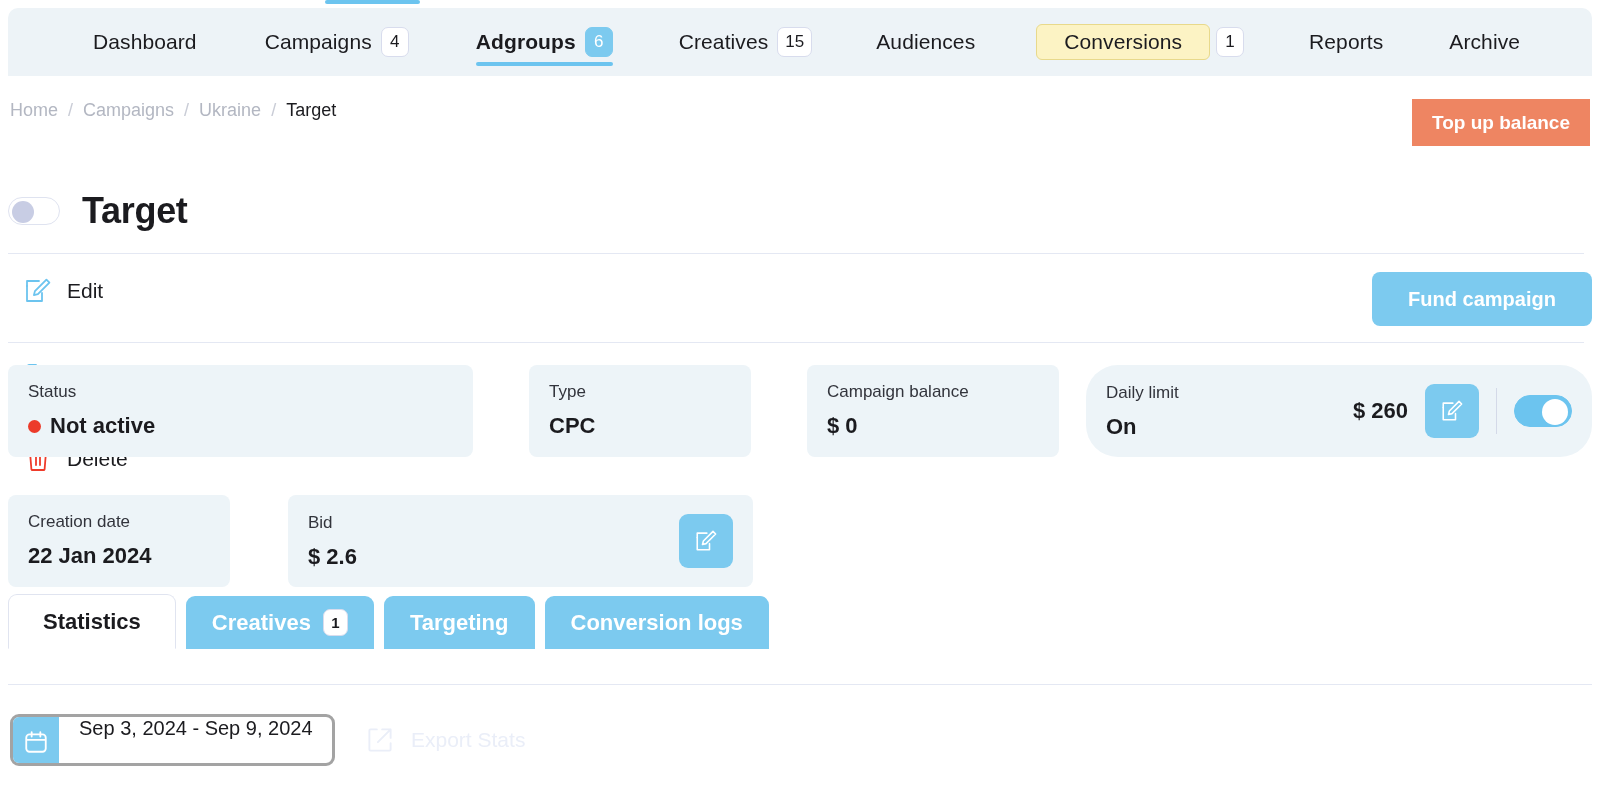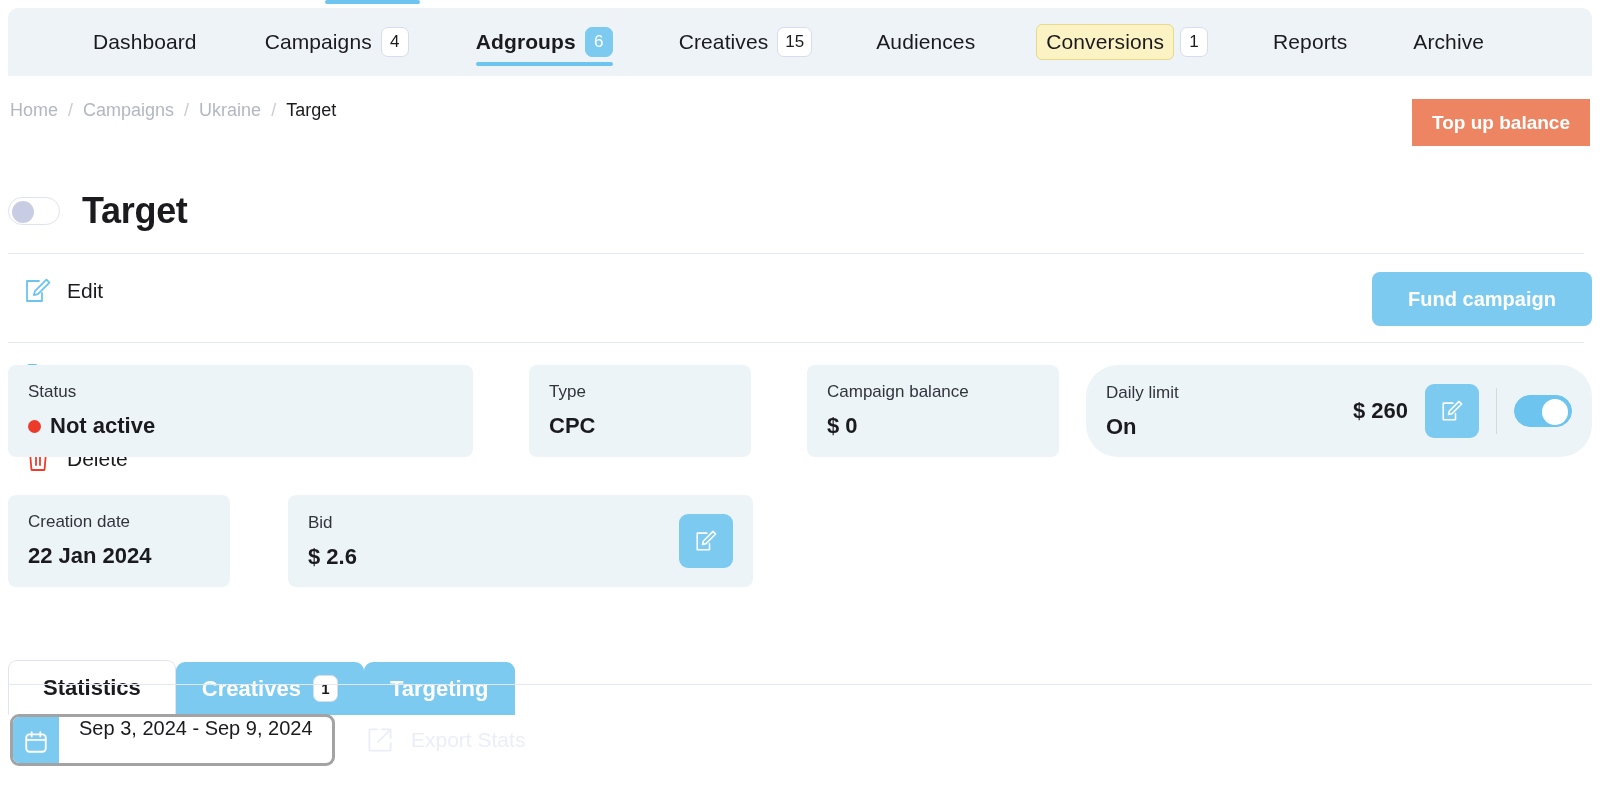--- a/index.html
+++ b/index.html
@@ -38,21 +38,21 @@
   .nav-item.active .nav-label { font-weight: 700; }
   .nav-item.active::after {
     content: ""; position: absolute;
     left: 0; right: 0; bottom: 10px;
     height: 4px; background: #6cc4ef; border-radius: 2px;
   }
   .nav-label.highlight {
     background: #fcf3c4;
     border: 1px solid #e8d98b;
     border-radius: 6px;
-    padding: 5px 9px;
+    padding: 5px 27px;
     margin: -5px -3px;
   }
   .badge {
     min-width: 28px; height: 30px;
     display: inline-flex; align-items: center; justify-content: center;
     font-size: 17px; padding: 0 7px;
     border-radius: 7px;
     background: #ffffff; border: 1px solid #d8dced; color: #1b1b1f;
   }
   .badge.accent {
@@ -150,22 +150,22 @@
   .icon-btn {
     width: 54px; height: 54px; border-radius: 9px;
     background: #7ccaef; border: none; cursor: pointer;
     display: flex; align-items: center; justify-content: center;
     flex: none;
   }
   .vsep { width: 1px; height: 46px; background: #d4d9e8; }
 
   
   .tabs {
-    position: absolute; left: 8px; top: 660px;
-    display: flex; align-items: flex-end; 
+    position: absolute; left: 8px; top: 594px;
+    display: flex; align-items: flex-end; gap: 10px;
   }
   .tab {
     height: 53px; padding: 0 26px;
     display: flex; align-items: center; gap: 12px;
     border-radius: 9px 9px 0 0;
     background: #7ccaef; color: #ffffff;
     font-size: 22px; font-weight: 700;
     cursor: pointer;
   }
   .tab.active {
@@ -355,20 +355,23 @@
   <div class="tab active">
     <span>Statistics</span>
   </div>
   <div class="tab">
     <span>Creatives</span>
     <span class="badge">1</span>
   </div>
   <div class="tab">
     <span>Targeting</span>
   </div>
+  <div class="tab">
+    <span>Conversion logs</span>
+  </div>
 </div>
 <div class="tabs-rule"></div>
 
 <div class="date-row">
   <div class="datepicker">
     <span class="cal-btn">
       <svg width="26" height="26" viewBox="0 0 24 24" fill="none">
         <rect x="3" y="5" width="18" height="16" rx="3" stroke="#ffffff" stroke-width="1.7"></rect>
         <path d="M3 10h18" stroke="#ffffff" stroke-width="1.7"></path>
         <path d="M8 3v4M16 3v4" stroke="#ffffff" stroke-width="1.7" stroke-linecap="round"></path>

